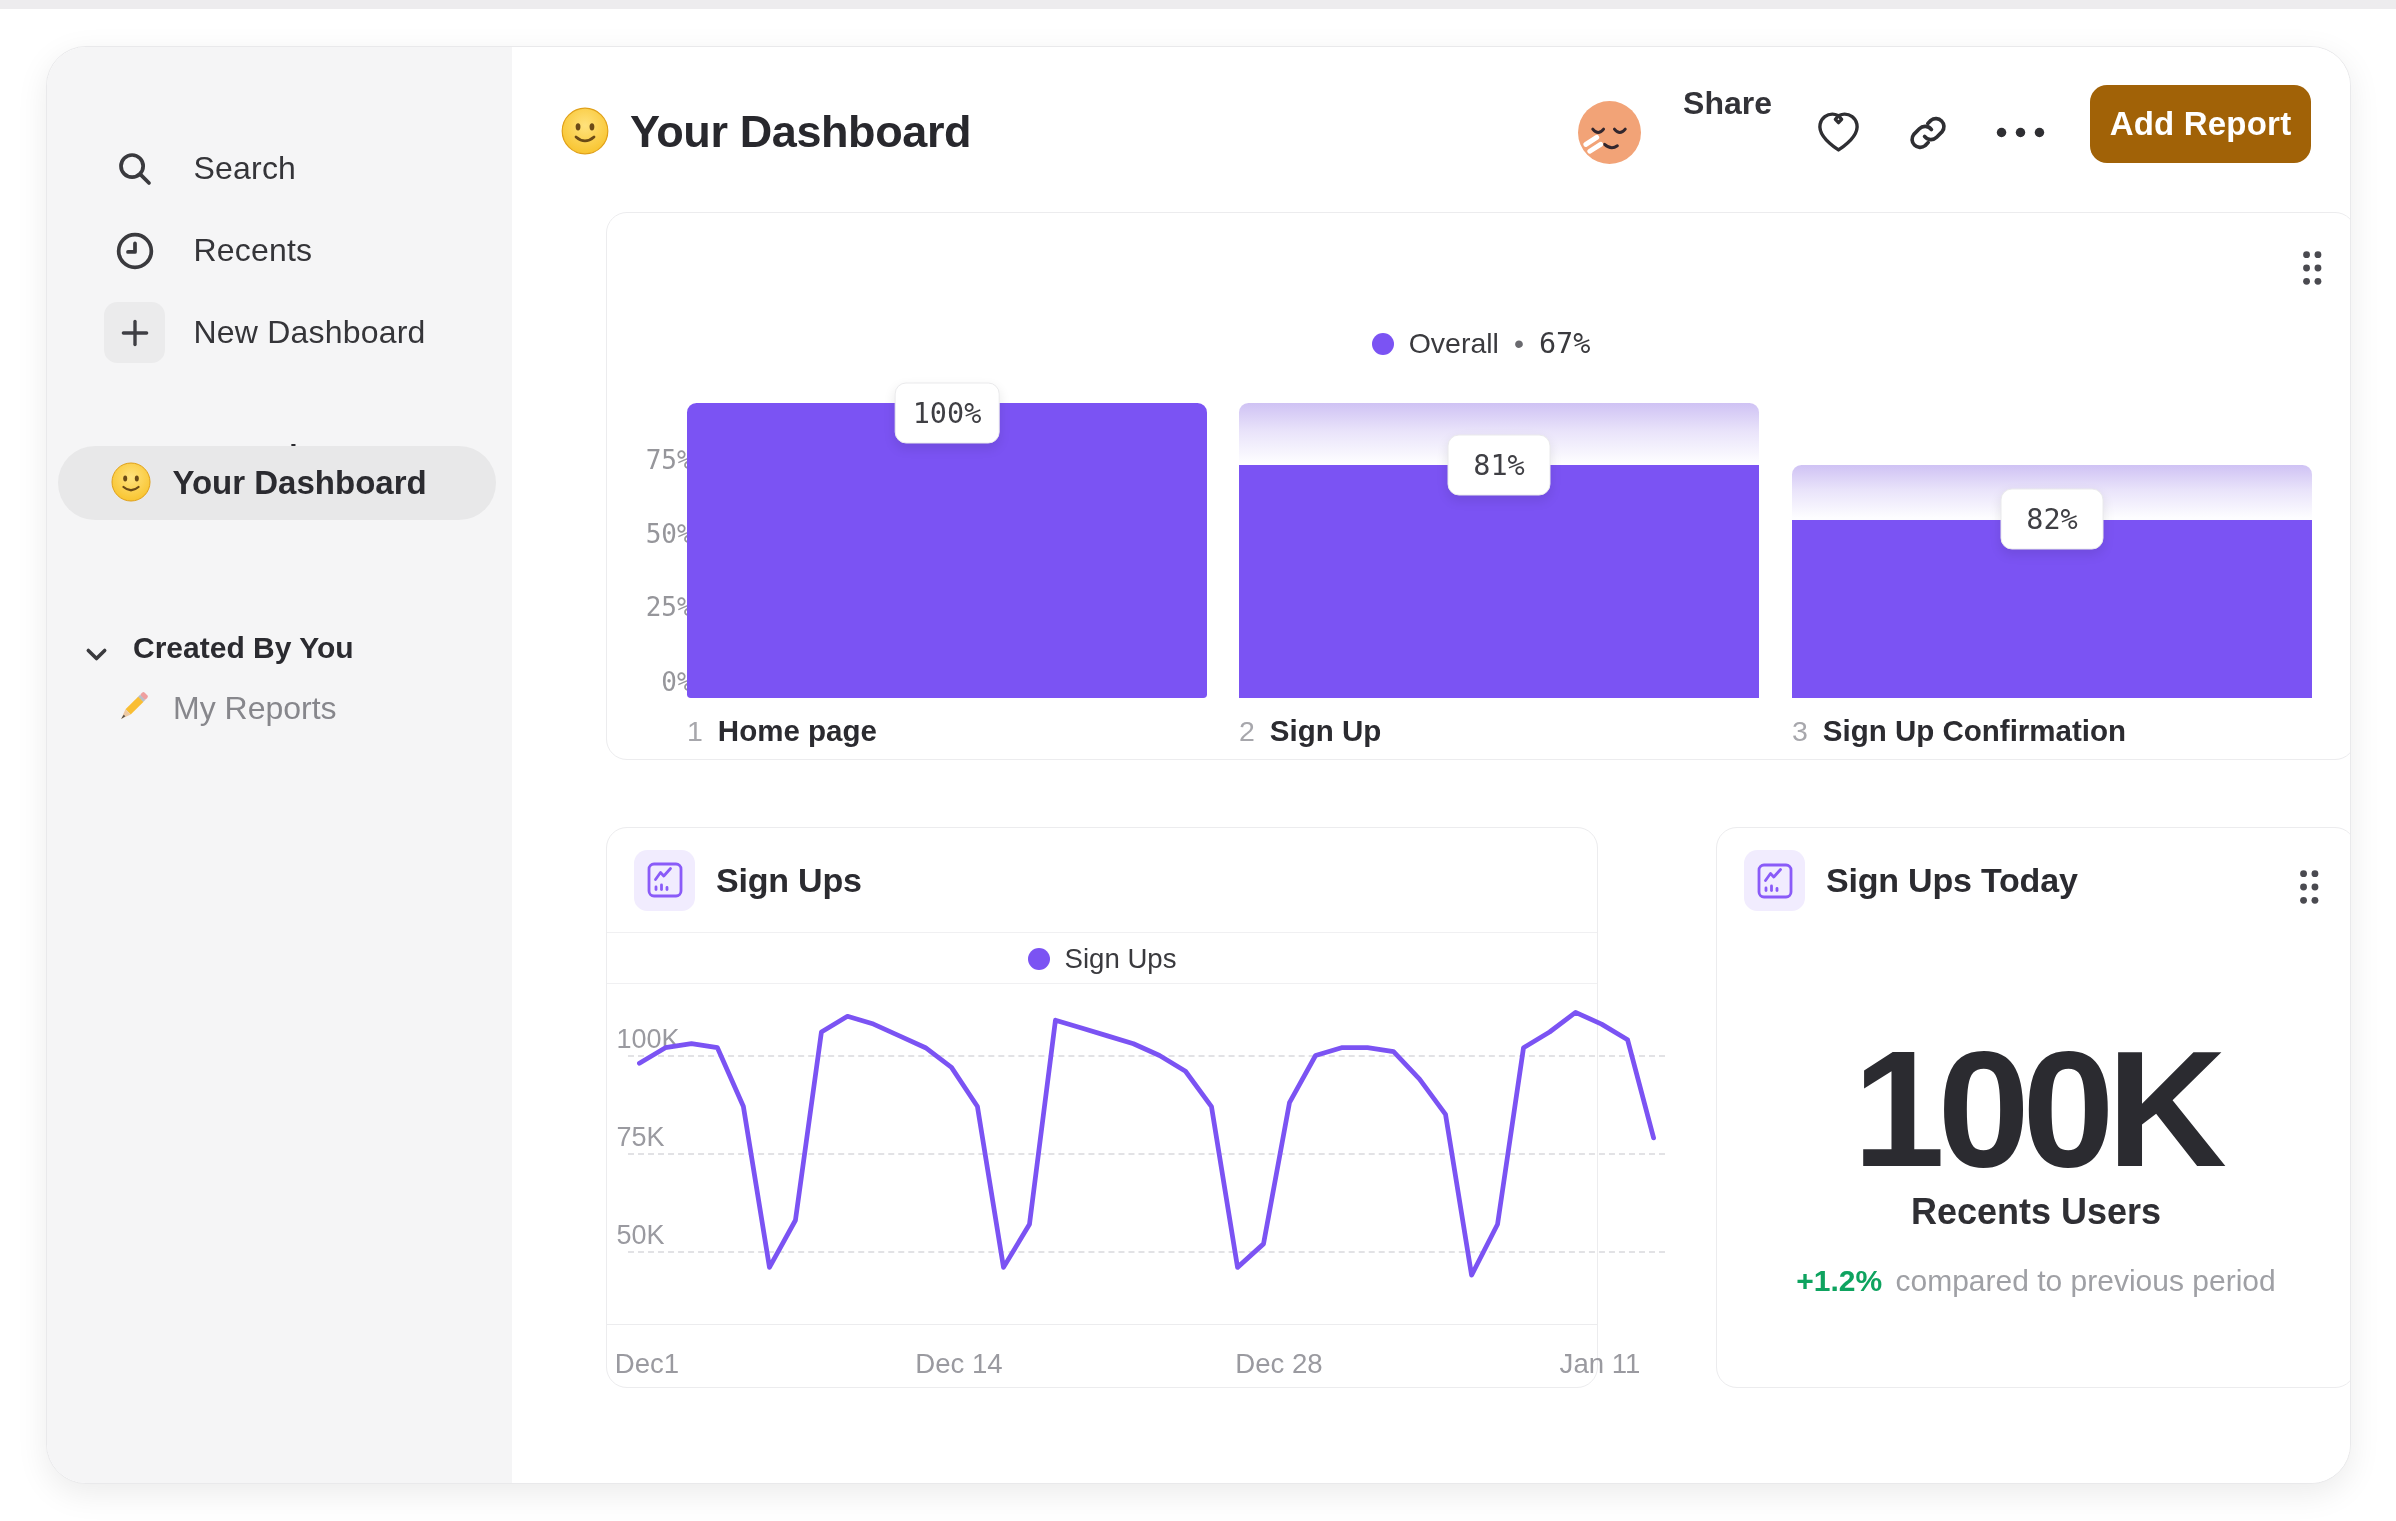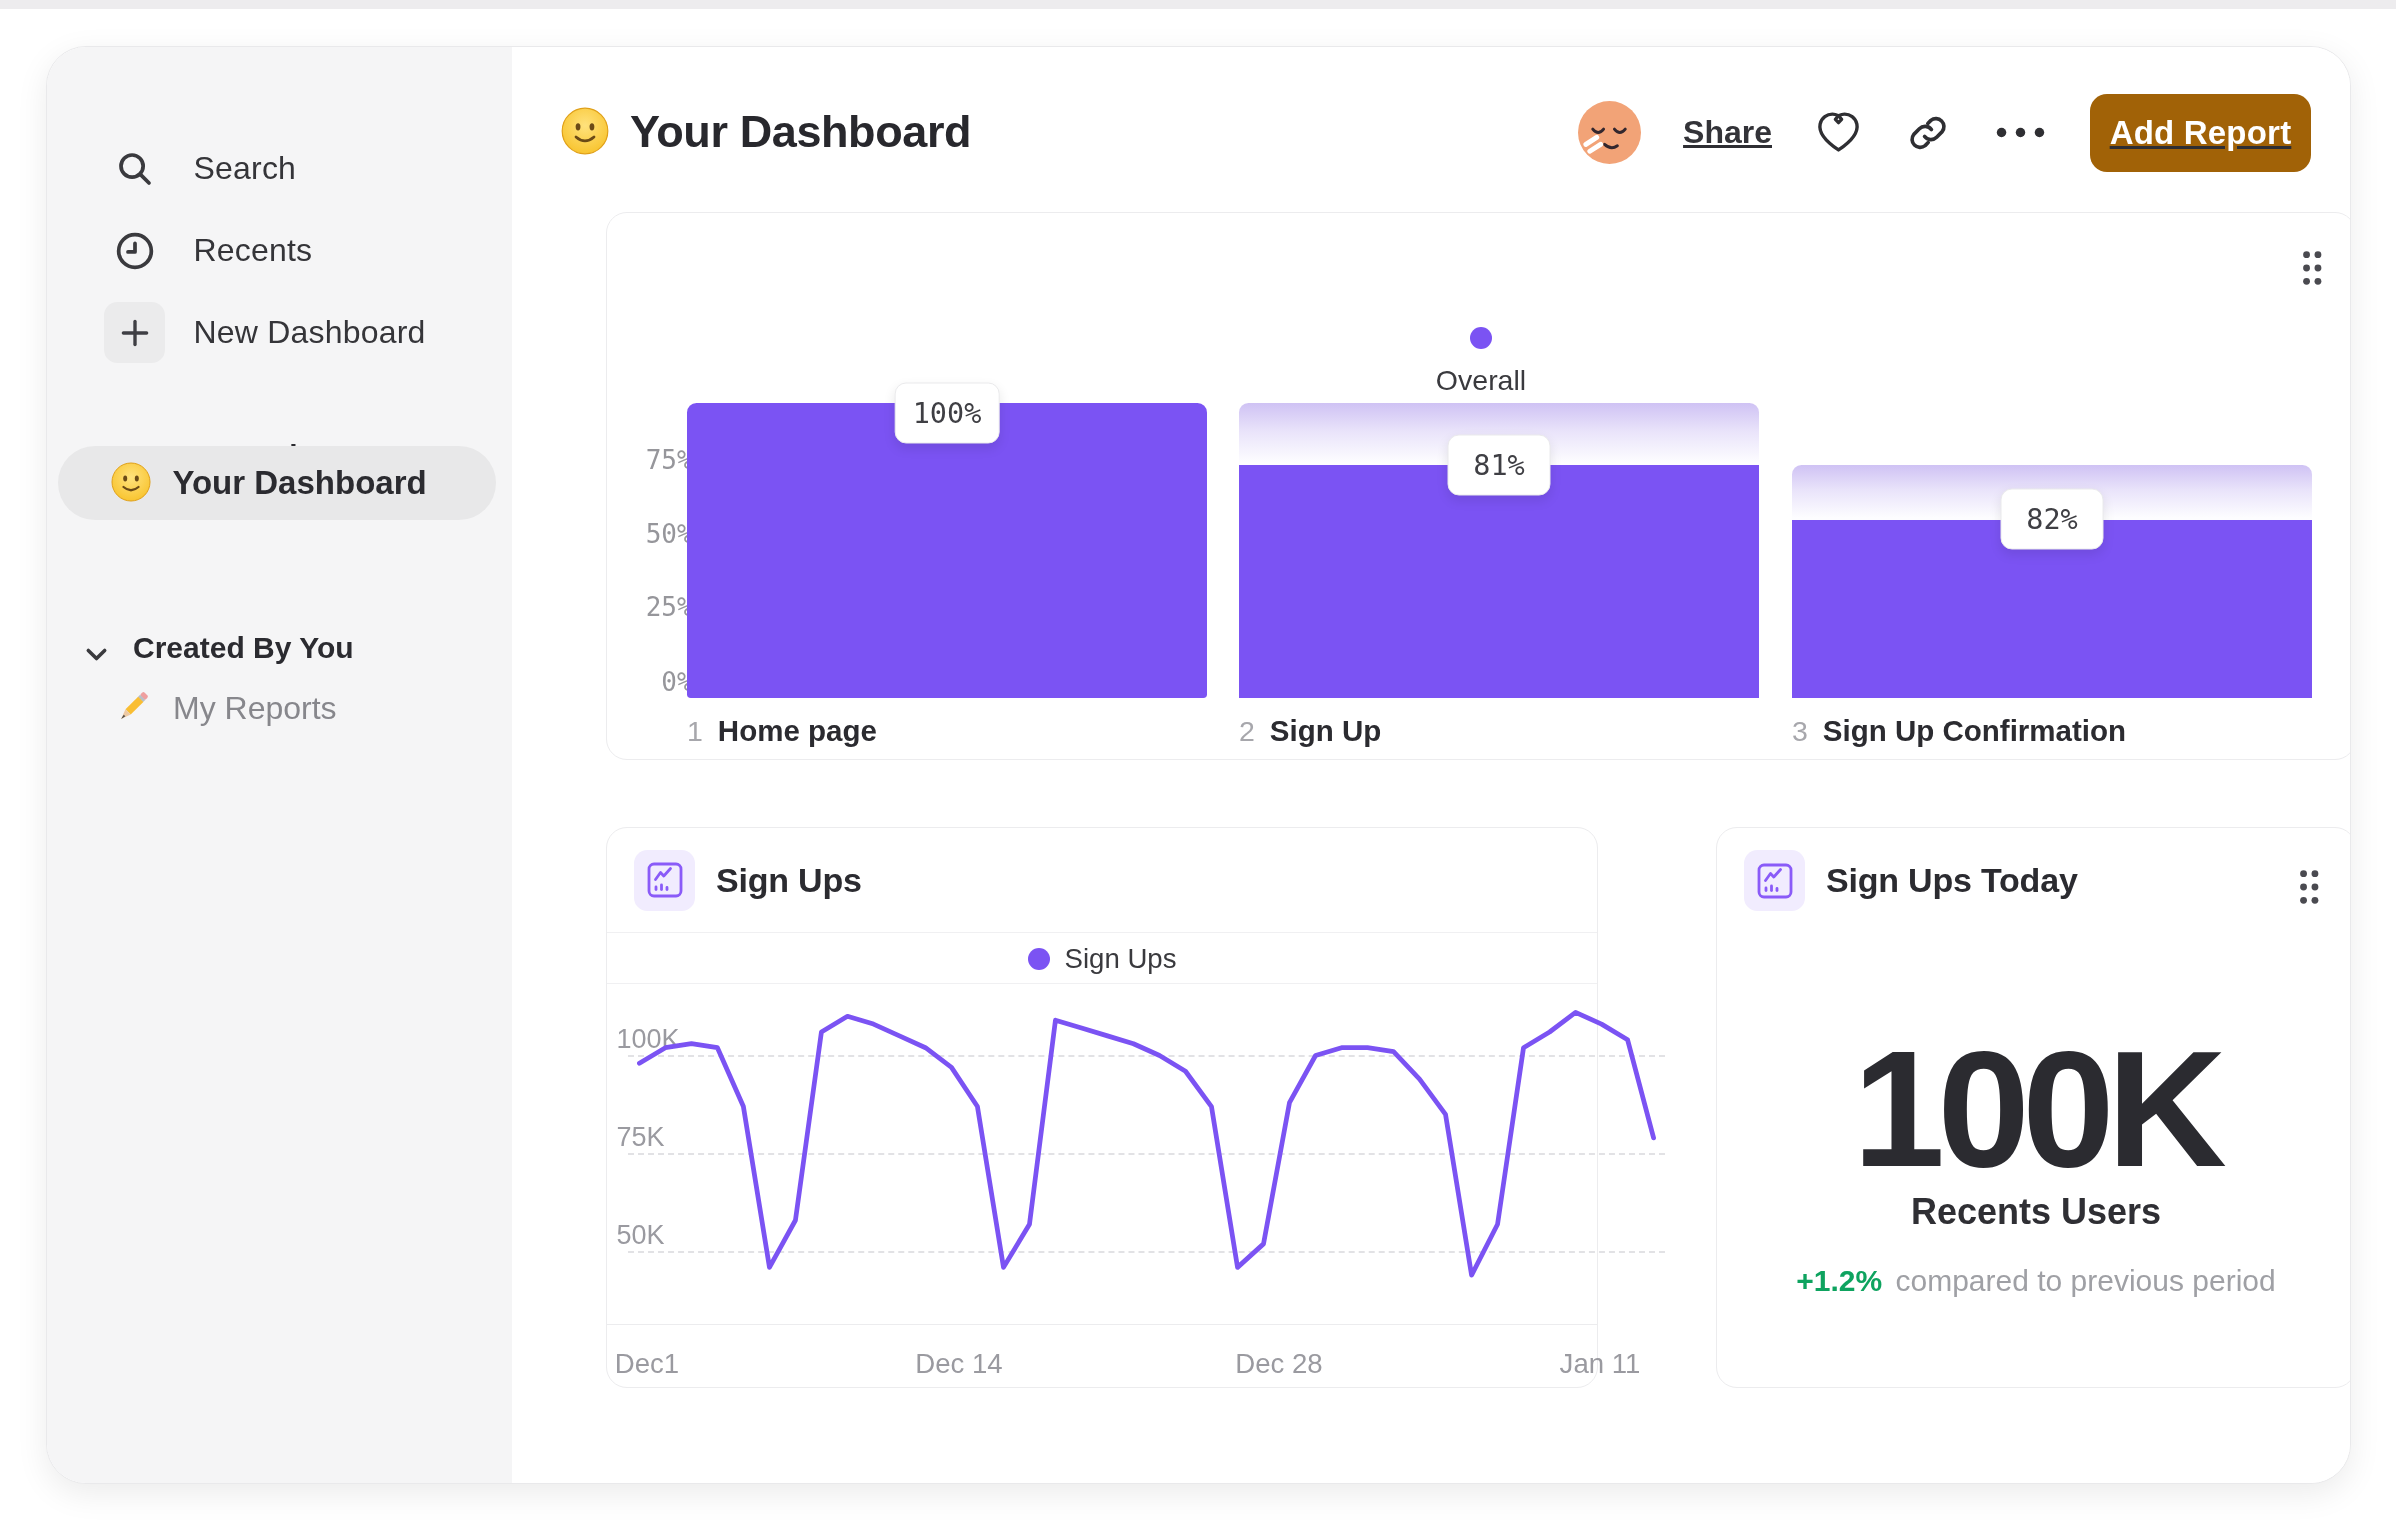--- a/index.html
+++ b/index.html
@@ -28,42 +28,42 @@
   #fav-pill .lbl { font-size:33px; font-weight:700; color:#2b2b30; }
   #reports-row { position:absolute; left:65px; top:639px; display:flex; align-items:center; gap:19px; cursor:pointer; }
   #reports-row .lbl { font-size:32px; font-weight:500; color:#87878c; }
 
   
   #main { position:absolute; left:465px; top:0; width:1840px; height:100%; background:#fff; }
 
   #page-header { position:absolute; left:49px; top:38px; width:1750px; height:95px; }
   #page-title-wrap { position:absolute; left:0; top:21px; display:flex; align-items:center; gap:21px; }
   #page-title { font-size:45px; font-weight:700; color:#28282d; letter-spacing:-0.4px; }
-  #header-actions { position:absolute; right:0; top:0; height:95px; display:flex; align-items:center; gap:42px;text-decoration:underline; }
+  #header-actions { position:absolute; right:0; top:0; height:95px; display:flex; gap:42px; }
   #share-label { font-size:32px; font-weight:600; color:#333338; cursor:pointer; }
   .hdr-icon { cursor:pointer; display:flex; align-items:center; }
   #add-report-btn { width:221px; height:78px; background:#a16207; border:none; border-radius:17px;
     color:#ffffff; font-size:33px; font-weight:600; font-family:inherit; cursor:pointer; letter-spacing:0.2px; }
 
   .card { position:absolute; background:#fff; border:1.9px solid #ececee; border-radius:21px; }
   .card-header { position:absolute; left:0; top:0; width:100%; display:flex; align-items:center; gap:21px; padding-left:27px; }
   .card-icon { width:61px; height:61px; border-radius:13.3px; display:flex; align-items:center; justify-content:center; }
   .card-title { font-size:34px; font-weight:700; color:#2b2b30; letter-spacing:-0.2px; }
   .drag-handle { position:absolute; cursor:grab; }
   .legend { position:absolute; width:100%; display:flex; align-items:center; justify-content:center; gap:15px; }
   .legend .dot { width:22px; height:22px; border-radius:50%; background:#7b53f3; }
   .legend .lg-lbl { font-size:28.5px; font-weight:500; color:#3a3a3e; }
   .legend .lg-sep { font-size:28.5px; color:#6a6a6f; }
   .legend .lg-val { font-size:28.5px; font-weight:500; color:#3a3a3e; }
 
   
   #funnel-card { left:559px; top:211px; width:1750px; height:548px; }
   #funnel-card .card-header { height:93px; border-bottom:1.9px solid #f0f0f2; }
   #funnel-card .card-icon { background:#f7f6f5; }
-  #funnel-legend { top:114px;flex-direction:column; }
+  #funnel-legend { top:114px; }
   .f-ytick { position:absolute; left:7.6px; width:78px; text-align:right;
     font-size:26px; color:#96969b; }
   .f-col { position:absolute; top:190px; width:520px; height:295px; }
   .f-ghost { position:absolute; left:0; width:100%; border-radius:9.5px 9.5px 0 0;
     background:linear-gradient(to bottom,#cfc2f4 0%,#e9e3fa 45%,#fdfdff 96%); }
   .f-solid { position:absolute; left:0; bottom:0; width:100%; background:#7b53f3; }
   .f-tooltip { position:absolute; left:50%; transform:translate(-50%,-50%); min-width:103px; height:61px;
     background:#ffffff; border:1.9px solid #eaeaec; border-radius:11.4px; box-shadow:0 4.8px 11.4px rgba(0,0,0,.09);
     display:flex; align-items:center; justify-content:center; font-size:28.5px; color:#3f3f44; padding:0 17px; }
   .f-label { position:absolute; top:501px; display:flex; align-items:baseline; gap:15px; }

